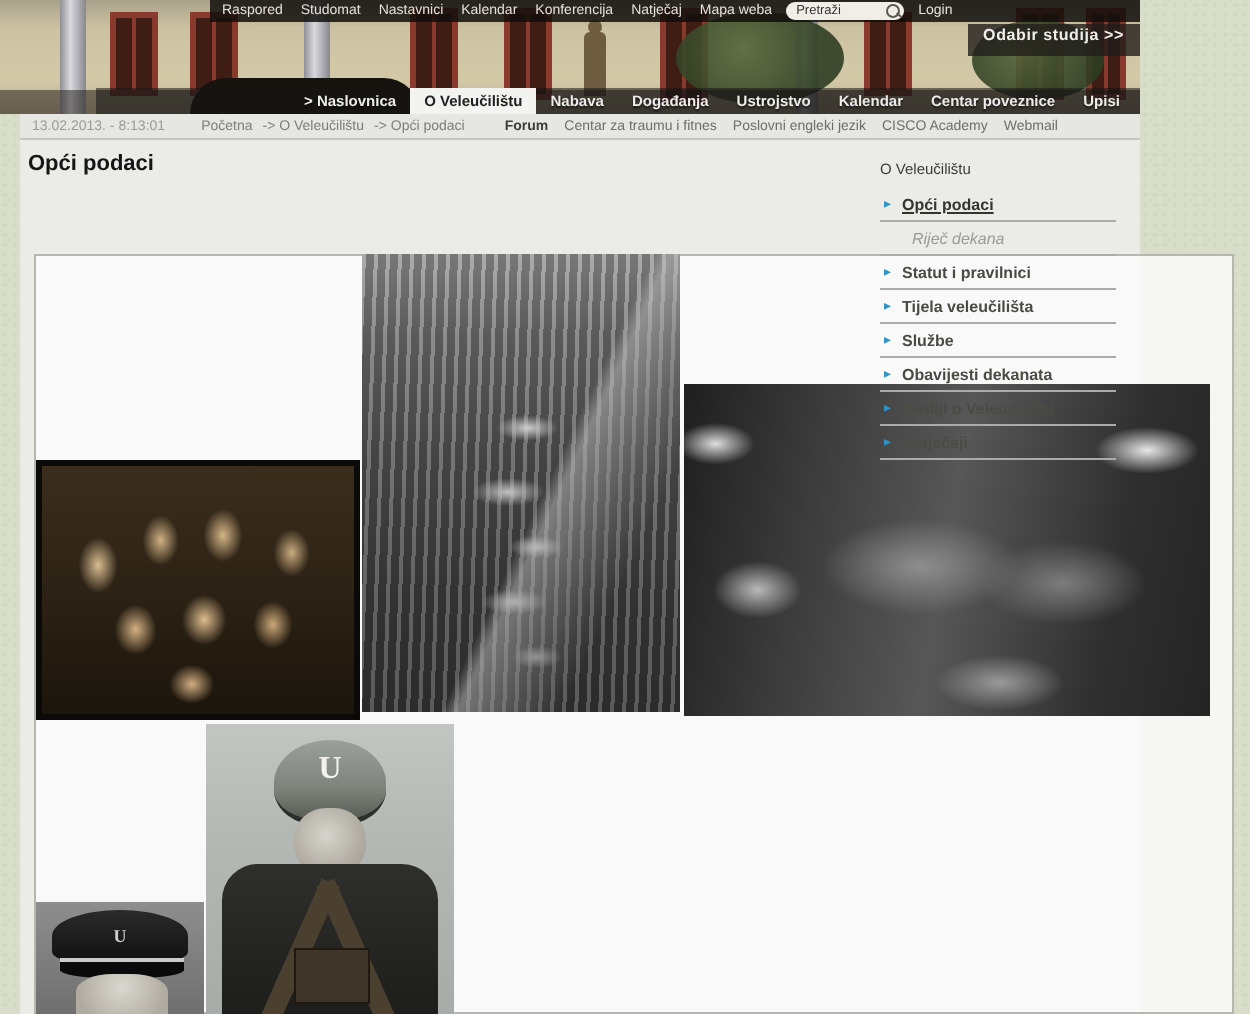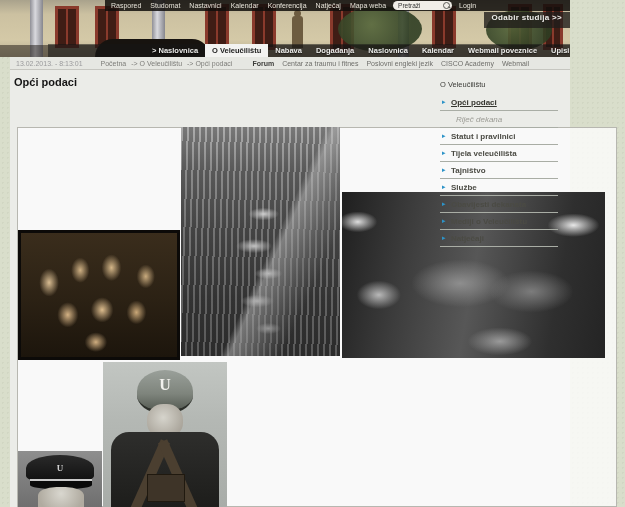--- a/index.html
+++ b/index.html
@@ -184,23 +184,23 @@
     <span class="login">Login</span>
   </div>
 
   <div class="abs odabir">Odabir studija &gt;&gt;</div>
 
   <div class="abs tabs" id="tabs">
       <span class="tab">&gt; Naslovnica</span>
       <span class="tab active">O Veleučilištu</span>
       <span class="tab">Nabava</span>
       <span class="tab">Događanja</span>
-      <span class="tab">Naslovnica</span>
+      <span class="tab">Ustrojstvo</span>
       <span class="tab">Kalendar</span>
-      <span class="tab">Webmail poveznice</span>
+      <span class="tab">Centar poveznice</span>
       <span class="tab">Upisi</span>
     </div>
 </div>
 
 <div class="abs statusbar">
   <span class="date">13.02.2013. - 8:13:01</span>
   <span class="crumbs" id="crumbs">
       <span>Početna</span>
       <span>-&gt; O Veleučilištu</span>
       <span>-&gt; Opći podaci</span>
@@ -239,19 +239,18 @@
   <div class="o-face"></div>
 </div>
 
 <div class="abs sidebar">
   <div class="sb-head">O Veleučilištu</div>
   <div id="sbItems">
       <div class="sb-item active"><span class="arr">▸</span><span>Opći podaci</span></div>
       <div class="sb-item muted"><span>Riječ dekana</span></div>
       <div class="sb-item"><span class="arr">▸</span><span>Statut i pravilnici</span></div>
       <div class="sb-item"><span class="arr">▸</span><span>Tijela veleučilišta</span></div>
-      <div class="sb-item"><span class="arr">▸</span><span>Tajništvo</span></div>
       <div class="sb-item"><span class="arr">▸</span><span>Službe</span></div>
       <div class="sb-item"><span class="arr">▸</span><span>Obavijesti dekanata</span></div>
       <div class="sb-item"><span class="arr">▸</span><span>Mediji o Veleučilištu</span></div>
       <div class="sb-item"><span class="arr">▸</span><span>Natječaji</span></div>
     </div>
 </div>
 
 </body></html>

